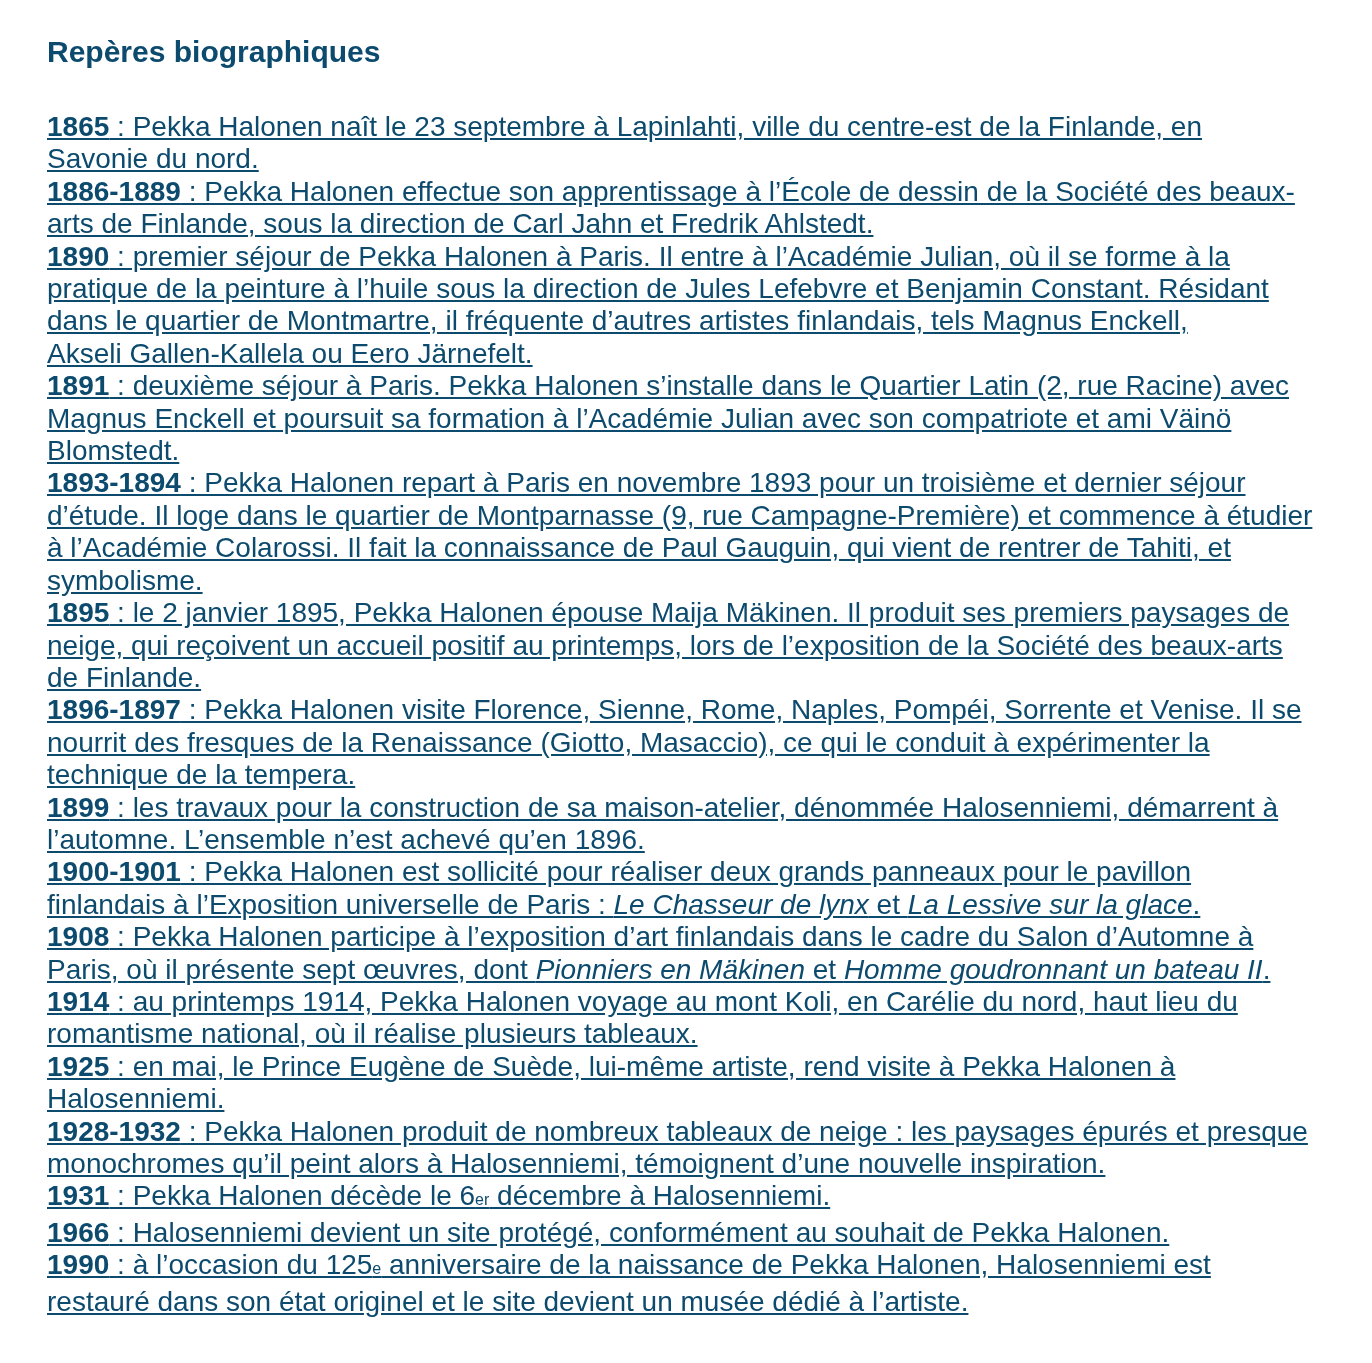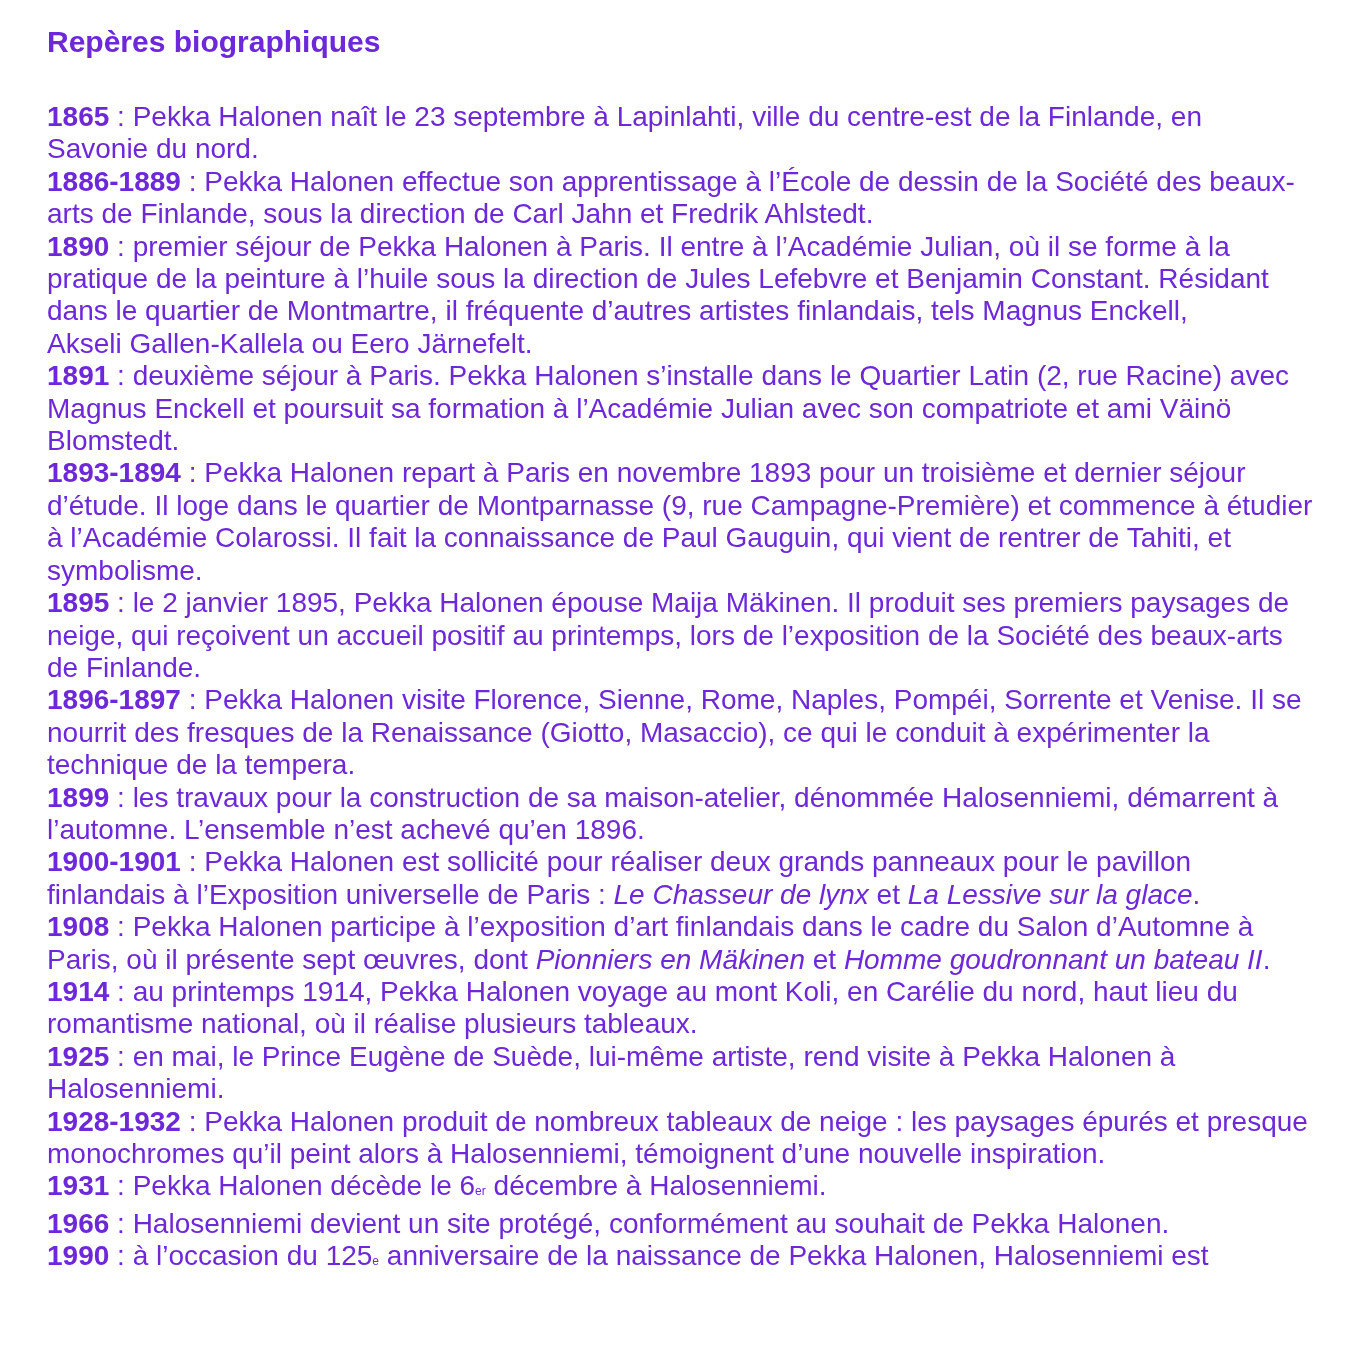--- a/index.html
+++ b/index.html
@@ -6,48 +6,49 @@
     margin: 0;
     padding: 0;
     background: #ffffff;
   }
   .doc {
     position: relative;
     width: 1372px;
     height: 1363px;
     box-sizing: border-box;
     background: #ffffff;
-    color: #6d28d9;
+    color: #0c4a6e;
     font-family: "Liberation Sans", "DejaVu Sans", sans-serif;
-    padding: 25px 0 0 47px;
+    padding: 35px 0 0 47px;
     overflow: hidden;
   }
   .doc-title {
     font-size: 30px;
     font-weight: 700;
     line-height: 34px;
     margin: 0 0 42px 0;
     letter-spacing: 0px;
   }
   .timeline {
     width: 1300px;
     font-size: 28px;
   }
   .entry {
     margin: 0;
     padding: 0;
   }
   .text-line {
     line-height: 32.4px;
     white-space: nowrap;
+    text-decoration: underline;
   }
   .seg-bold   { font-weight: 700; }
   .seg-regular{ font-weight: 400; }
   .seg-italic { font-style: italic; }
-  .seg-ordinal{ font-size: 12px; vertical-align: baseline; }
+  .seg-ordinal{ font-size: 16px; vertical-align: baseline; }
 </style>
 </head>
 <body>
 
 <div class="doc">
   <h1 class="doc-title">Repères biographiques</h1>
   <div class="timeline">
       <div class="entry">
         <div class="text-line"><span class="seg-bold">1865</span><span class="seg-regular"> : Pekka Halonen naît le 23 septembre à Lapinlahti, ville du centre-est de la Finlande, en</span></div>
         <div class="text-line"><span class="seg-regular">Savonie du nord.</span></div>
@@ -108,15 +109,16 @@
         <div class="text-line"><span class="seg-regular">monochromes qu’il peint alors à Halosenniemi, témoignent d’une nouvelle inspiration.</span></div>
       </div>
       <div class="entry">
         <div class="text-line"><span class="seg-bold">1931</span><span class="seg-regular"> : Pekka Halonen décède le 6</span><span class="seg-ordinal">er</span><span class="seg-regular"> décembre à Halosenniemi.</span></div>
       </div>
       <div class="entry">
         <div class="text-line"><span class="seg-bold">1966</span><span class="seg-regular"> : Halosenniemi devient un site protégé, conformément au souhait de Pekka Halonen.</span></div>
       </div>
       <div class="entry">
         <div class="text-line"><span class="seg-bold">1990</span><span class="seg-regular"> : à l’occasion du 125</span><span class="seg-ordinal">e</span><span class="seg-regular"> anniversaire de la naissance de Pekka Halonen, Halosenniemi est</span></div>
+        <div class="text-line"><span class="seg-regular">restauré dans son état originel et le site devient un musée dédié à l’artiste.</span></div>
       </div>
     </div>
 </div>
 
 </body></html>

